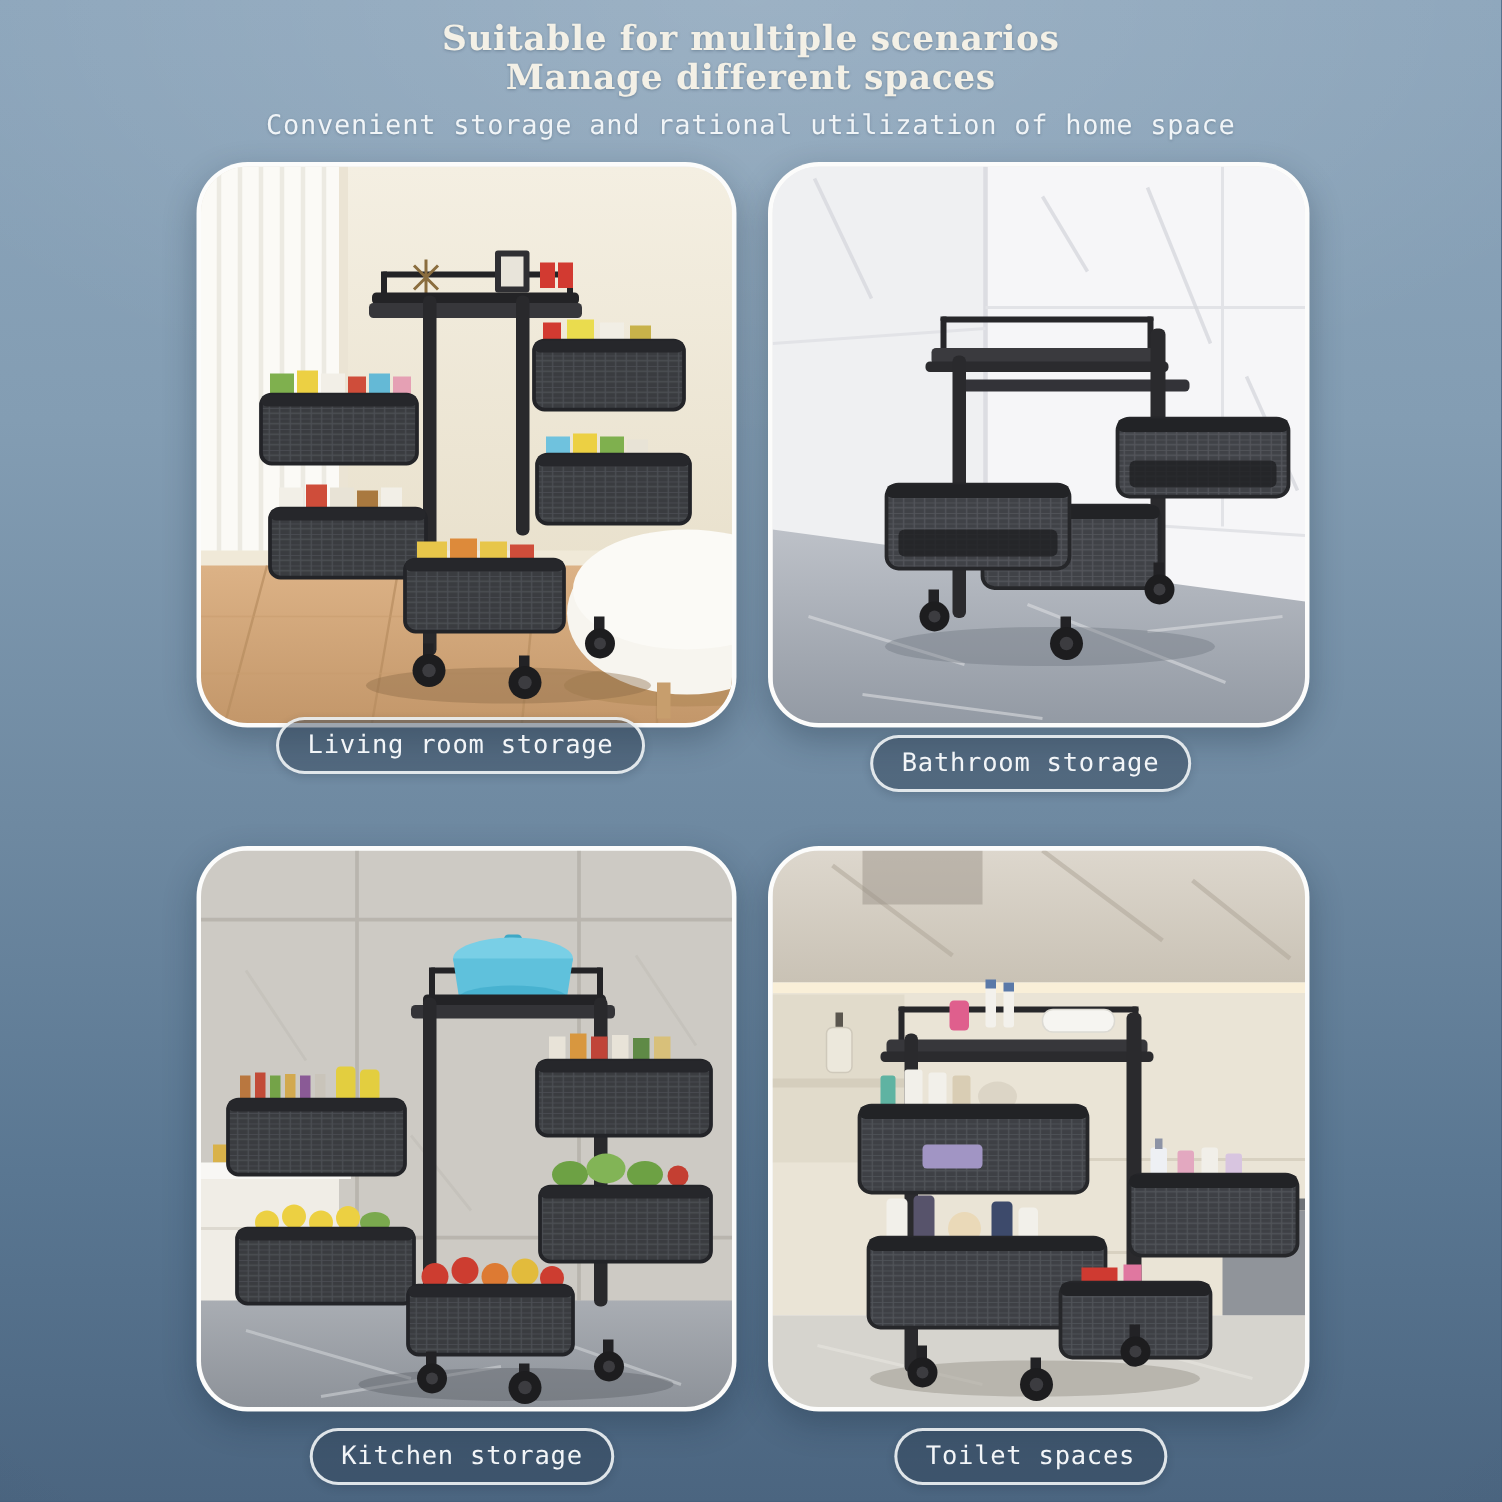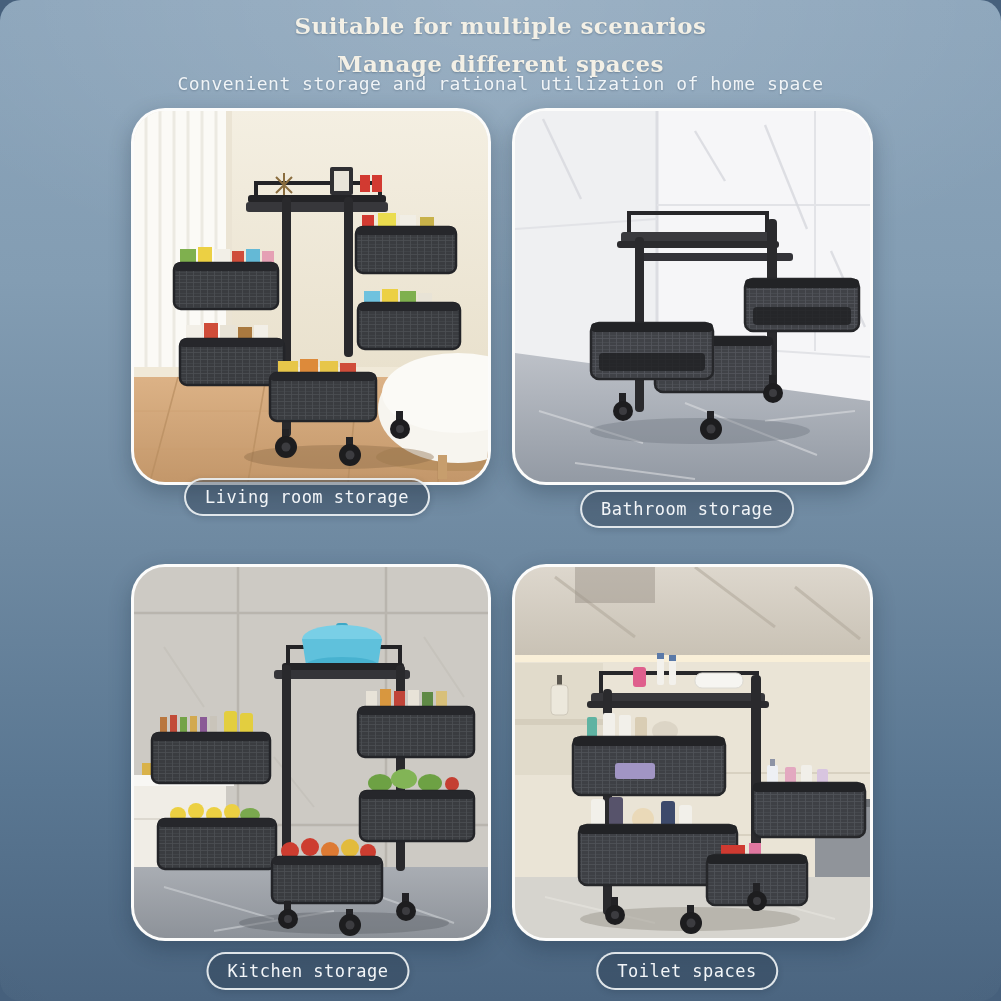--- a/index.html
+++ b/index.html
@@ -2,33 +2,32 @@
 <html><head>
 <meta charset="utf-8">
 <style>
   html,body{margin:0;padding:0;background:#46607c;}
   .stage{
     position:relative;width:1001px;height:1001px;overflow:hidden;
     background:
       radial-gradient(ellipse 900px 420px at 50% 0%, rgba(255,255,255,.14), rgba(255,255,255,0) 70%),
       linear-gradient(180deg,#8ca5bb 0%,#839db3 28%,#6e89a1 55%,#5a7792 78%,#4b6580 100%);
     font-family:"Liberation Sans", sans-serif;
-    border-radius:21px;
   }
   .stage::after{
     content:"";position:absolute;inset:0;pointer-events:none;
     background:radial-gradient(ellipse 120% 115% at 50% 42%, rgba(0,0,0,0) 62%, rgba(25,45,65,.22) 100%);
   }
   .hdr{position:absolute;left:0;width:100%;text-align:center;z-index:3;}
   .title{
     font-family:"DejaVu Serif","Liberation Serif",serif;
     font-weight:700;font-size:23px;line-height:26px;color:#f3f0e6;
     letter-spacing:.4px;text-shadow:0 1px 2px rgba(40,60,80,.35);
   }
-  .t1{top:13px;} .t2{top:39px;margin-top:12px;}
+  .t1{top:13px;} .t2{top:39px;}
   .sub{
     top:73px;
     font-family:"DejaVu Sans Mono","Liberation Mono",monospace;
     font-size:18px;color:#f0f4f7;letter-spacing:.5px;
     text-shadow:0 1px 2px rgba(40,60,80,.3);
   }
   .panel{
     position:absolute;margin:0;border-radius:34px;overflow:hidden;
     border:3px solid rgba(253,253,252,.92);
     box-shadow:0 8px 22px rgba(20,35,52,.30);

